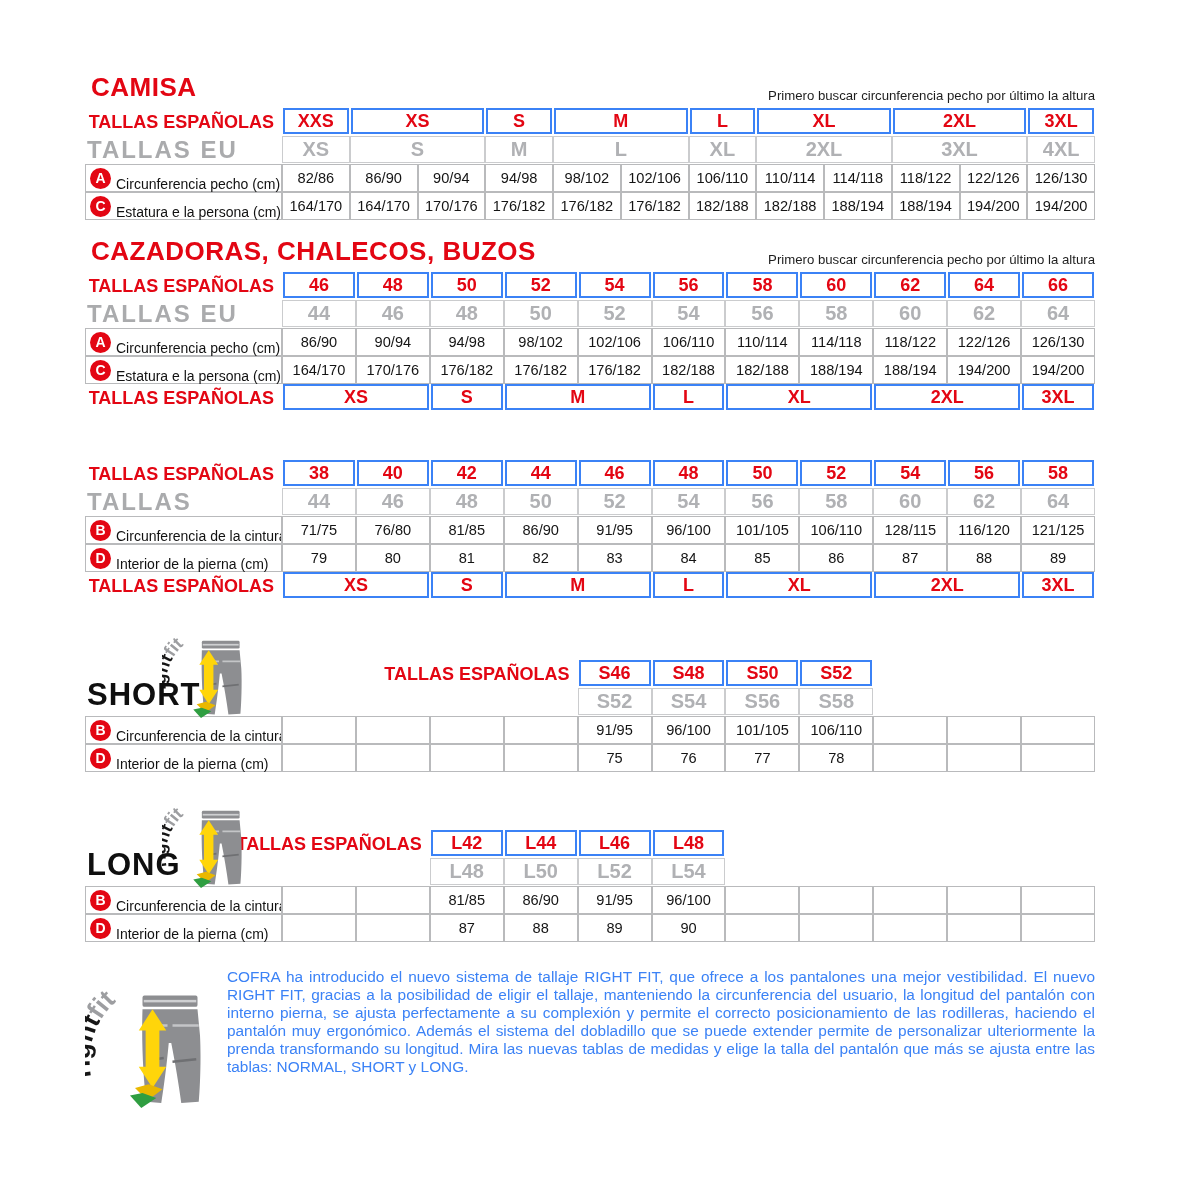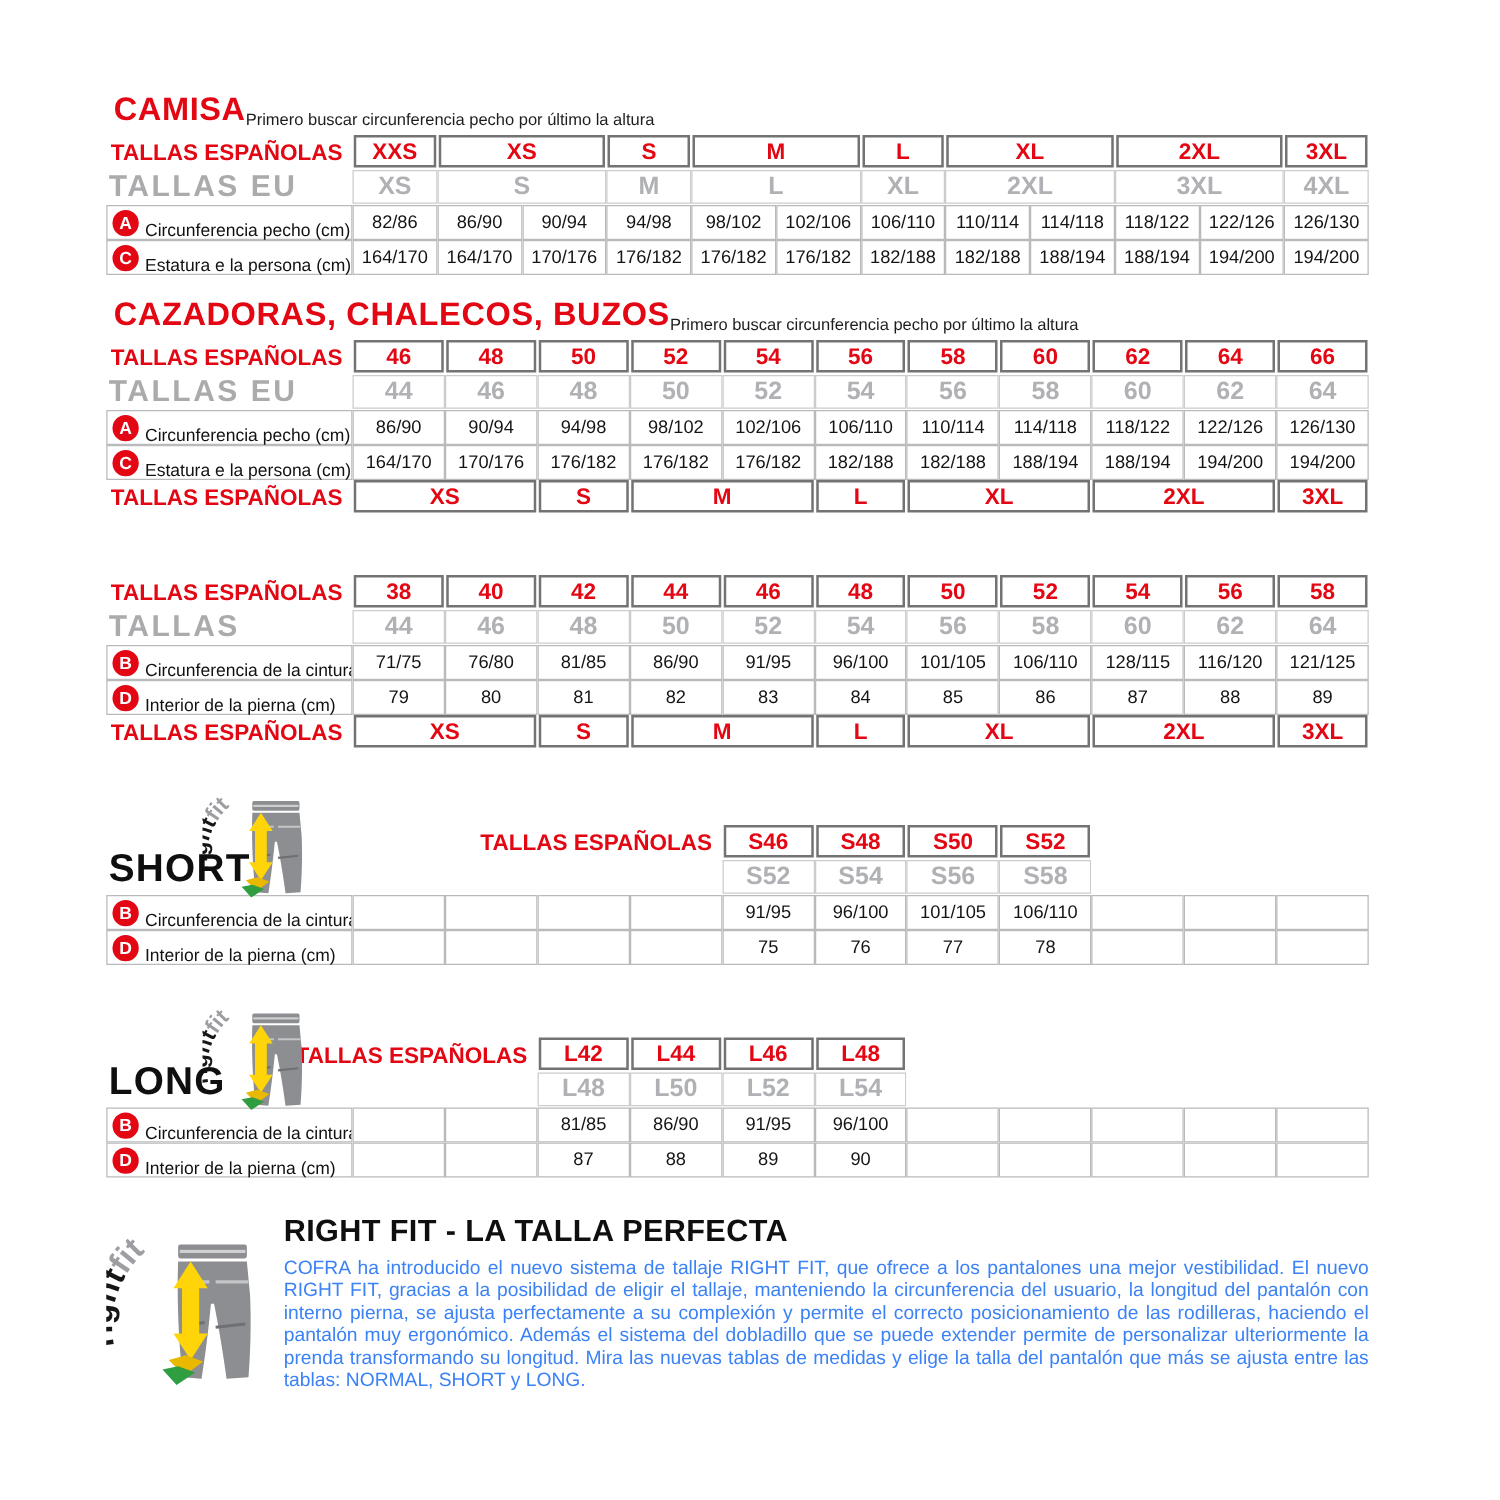--- a/index.html
+++ b/index.html
@@ -1,29 +1,29 @@
 <!DOCTYPE html>
 <html><head>
 <meta charset="utf-8">
 <style>
   html,body{margin:0;padding:0;background:#ffffff;}
   body{width:1200px;height:1200px;font-family:"Liberation Sans",sans-serif;color:#111;overflow:hidden;}
   .page{width:1010px;margin-left:85px;padding-top:72px;}
 
   
-  .sec-head{display:flex;justify-content:flex-start;align-items:flex-end;margin:0 0 5px 0;}
+  .sec-head{display:flex;justify-content:space-between;align-items:flex-end;margin:0 0 5px 0;}
   .sec-title{margin:0 0 0 6px;font-size:26px;font-weight:bold;color:#e30613;letter-spacing:.5px;}
   .note{margin:0;font-size:13.2px;color:#1d1d1d;}
 
   
   .sizetable{display:grid;grid-auto-rows:28px;}
   .cell{display:flex;align-items:center;justify-content:center;box-sizing:border-box;background:#fff;min-width:0;white-space:nowrap;}
   .rlabel{justify-content:flex-end;padding-right:8px;color:#e30613;font-weight:bold;font-size:18px;}
   .glabel{justify-content:flex-start;padding-left:2px;color:#aaabad;font-weight:bold;font-size:24px;letter-spacing:2px;}
-  .rbox{border:2px solid #737373;margin:0 1px 2px 1px;color:#e30613;font-weight:bold;font-size:18px;}
+  .rbox{border:2px solid #3b82f6;margin:0 1px 2px 1px;color:#e30613;font-weight:bold;font-size:18px;}
   .gbox{border:1px solid #cbccce;margin-bottom:1px;color:#b0b1b4;font-weight:bold;font-size:20px;}
   .vcell{border:1px solid #b9babc;font-size:14.6px;color:#141414;}
   .mlabel{border:1px solid #b9babc;justify-content:flex-start;padding-left:4px;font-size:14px;gap:5px;}
   .mtext{overflow:hidden;margin-top:12px;}
   .blank{border:none;}
   .badge{flex:0 0 auto;width:21px;height:21px;border-radius:50%;background:#e30613;color:#fff;font-weight:bold;font-size:14px;display:flex;align-items:center;justify-content:center;}
 
   .sec-cazadoras{margin-top:16px;}
   .sec-pantalones{margin-top:48px;}
 
@@ -403,18 +403,17 @@
       <polygon points="46,100 57,104 45,112 36,102" fill="#2f9e41"></polygon>
     </g>
     <text font-size="21" font-weight="bold" font-family="Liberation Sans, sans-serif">
       <textPath class="arcref" href="#rf-arc-2">
         <tspan fill="#161616" class="logo-right">right</tspan><tspan fill="#9d9ea1" class="logo-fit">fit</tspan>
       </textPath>
     </text>
   </svg>
 </div>
     <div class="rf-text">
-      <h3 class="rf-heading">RIGHT FIT - LA TALLA PERFECTA</h3>
       <p class="rf-body">COFRA ha introducido el nuevo sistema de tallaje RIGHT FIT, que ofrece a los pantalones una mejor vestibilidad. El nuevo RIGHT FIT, gracias a la posibilidad de eligir el tallaje, manteniendo la circunferencia del usuario, la longitud del pantalón con interno pierna, se ajusta perfectamente a su complexión y permite el correcto posicionamiento de las rodilleras, haciendo el pantalón muy ergonómico. Además el sistema del dobladillo que se puede extender permite de personalizar ulteriormente la prenda transformando su longitud. Mira las nuevas tablas de medidas y elige la talla del pantalón que más se ajusta entre las tablas: NORMAL, SHORT y LONG.</p>
     </div>
   </section>
 
 </div>
 
 </body></html>

